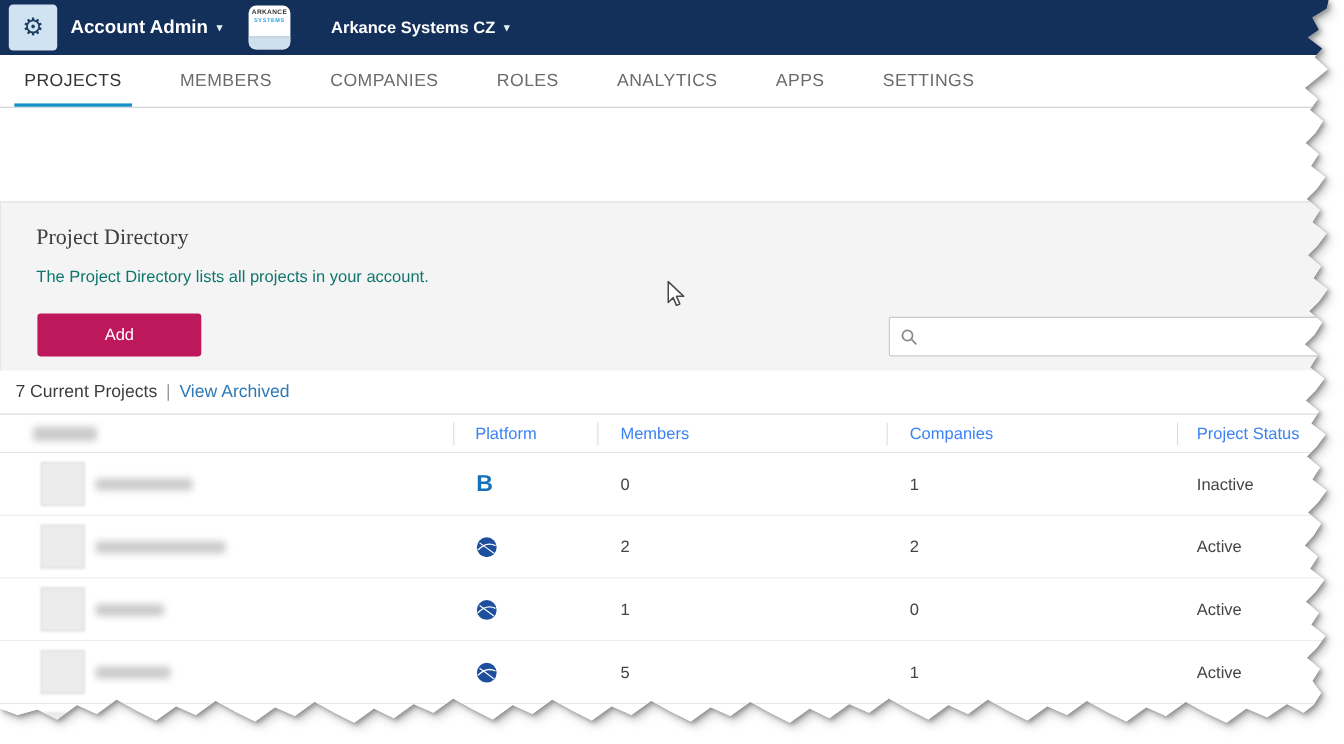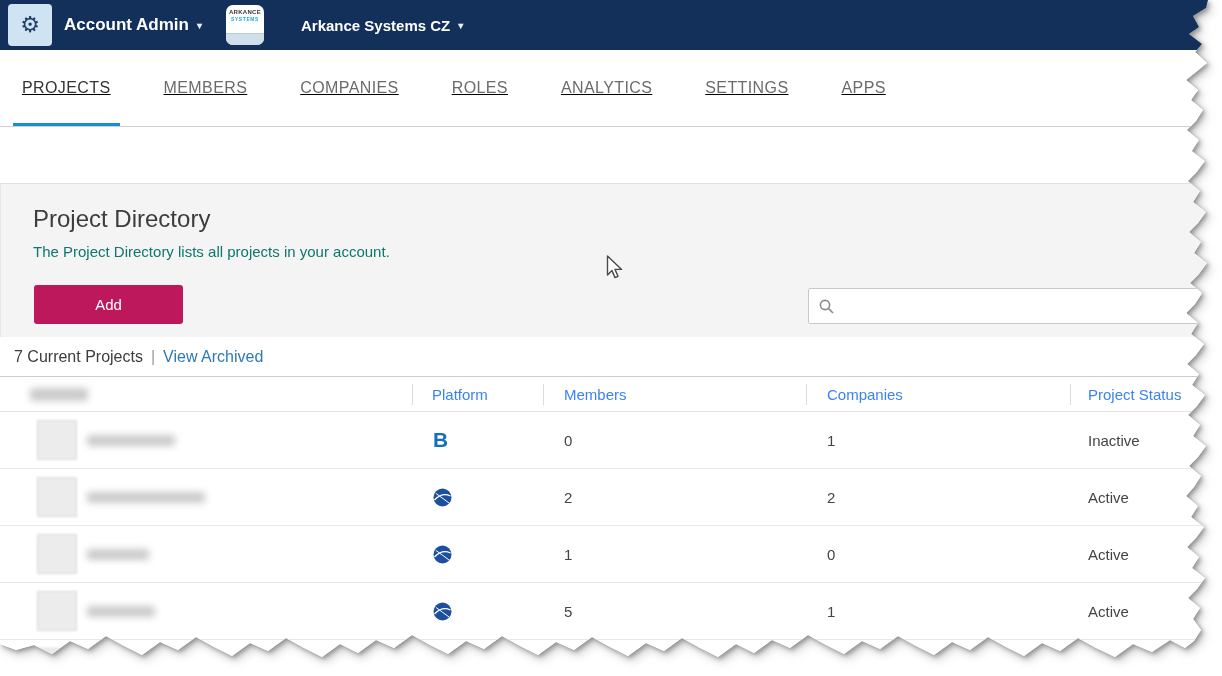--- a/index.html
+++ b/index.html
@@ -20,32 +20,32 @@
   .account-menu { left:283px; font-size:15px; font-weight:700;margin-left:18px; }
   .caret { font-size:10px; color:#e8f0f7; }
   .logo { position:absolute; left:226px; top:5px; width:38px; height:40px; background:#fff;
     border-radius:7px; overflow:hidden; cursor:pointer; padding-top:4px; text-align:center; }
   .logo .l1 { font-size:6px; font-weight:700; color:#33363a; letter-spacing:.3px; line-height:7px; }
   .logo .l2 { font-size:5px; font-weight:700; color:#23a3da; letter-spacing:.6px; line-height:6px; }
   .logo .l3 { position:absolute; left:0; right:0; bottom:0; height:12px; background:#cfe0ec;
     border-top:1px solid #b9cddd; }
 
   
-  .tabbar { position:absolute; left:0; top:50px; width:1222px; height:77px; background:#fff;
-    border-bottom:1px solid #cfcfcf; display:flex; align-items:stretch; padding-left:13px;text-decoration:underline; }
+  .tabbar { position:absolute; left:0; top:50px; width:1222px; height:48px; background:#fff;
+    border-bottom:1px solid #cfcfcf; display:flex; align-items:stretch; padding-left:13px; }
   .tab { display:flex; align-items:center; padding:3px 9px 0 9px; margin-right:35px;
     font-size:16px; letter-spacing:.4px; color:#6b6b6b; border-bottom:3px solid transparent;
     cursor:pointer; white-space:nowrap; }
   .tab.active { color:#333; border-bottom-color:#1592cc; }
 
   
   .panel { position:absolute; left:0; top:183px; width:1222px; height:154px; background:#f4f4f4;
     border-top:1px solid #e0e0e0; }
   .left-edge { position:absolute; left:0; top:183px; bottom:0; width:1px; background:#e6e6e6; }
-  .page-title { position:absolute; left:33px; top:205px; font-size:24px; color:#3d3d3d; }
+  .page-title { position:absolute; left:33px; top:205px; font-size:20px; color:#3d3d3d;font-family:Liberation Serif, serif; }
   .page-subtitle { position:absolute; left:33px; top:243px; font-size:15px; color:#0f766e; }
   .add-btn { position:absolute; left:34px; top:285px; width:149px; height:39px; background:#be185d;
     border:none; border-radius:3px; color:#fff; font-size:15px; font-weight:500; cursor:pointer;
     font-family:"Liberation Sans", sans-serif; }
   .search-box { position:absolute; left:808px; top:288px; width:404px; height:36px; background:#fff;
     border:1px solid #c9c9c9; border-radius:2px; display:flex; align-items:center; padding:0 10px; }
   .search-box svg { flex:0 0 auto; margin-right:8px; }
   .search-input { border:none; outline:none; flex:1; font-size:15px; color:#444;
     font-family:"Liberation Sans", sans-serif; background:transparent; }
   .search-input::placeholder { color:#8f8f8f; }
@@ -106,22 +106,22 @@
         <span class="caret">▾</span>
       </div>
     </div>
 
     <div class="tabbar">
       <div class="tab active">PROJECTS</div>
       <div class="tab">MEMBERS</div>
       <div class="tab">COMPANIES</div>
       <div class="tab">ROLES</div>
       <div class="tab">ANALYTICS</div>
+      <div class="tab">APPS</div>
       <div class="tab">SETTINGS</div>
-      <div class="tab">APPS</div>
     </div>
 
     <div class="panel"></div>
     <div class="left-edge"></div>
     <div class="page-title">Project Directory</div>
     <div class="page-subtitle">The Project Directory lists all projects in your account.</div>
     <button class="add-btn">Add</button>
     <div class="search-box">
       <svg width="15" height="15" viewBox="0 0 15 15">
         <circle cx="6" cy="6" r="4.6" fill="none" stroke="#8a8a8a" stroke-width="1.6"></circle>

